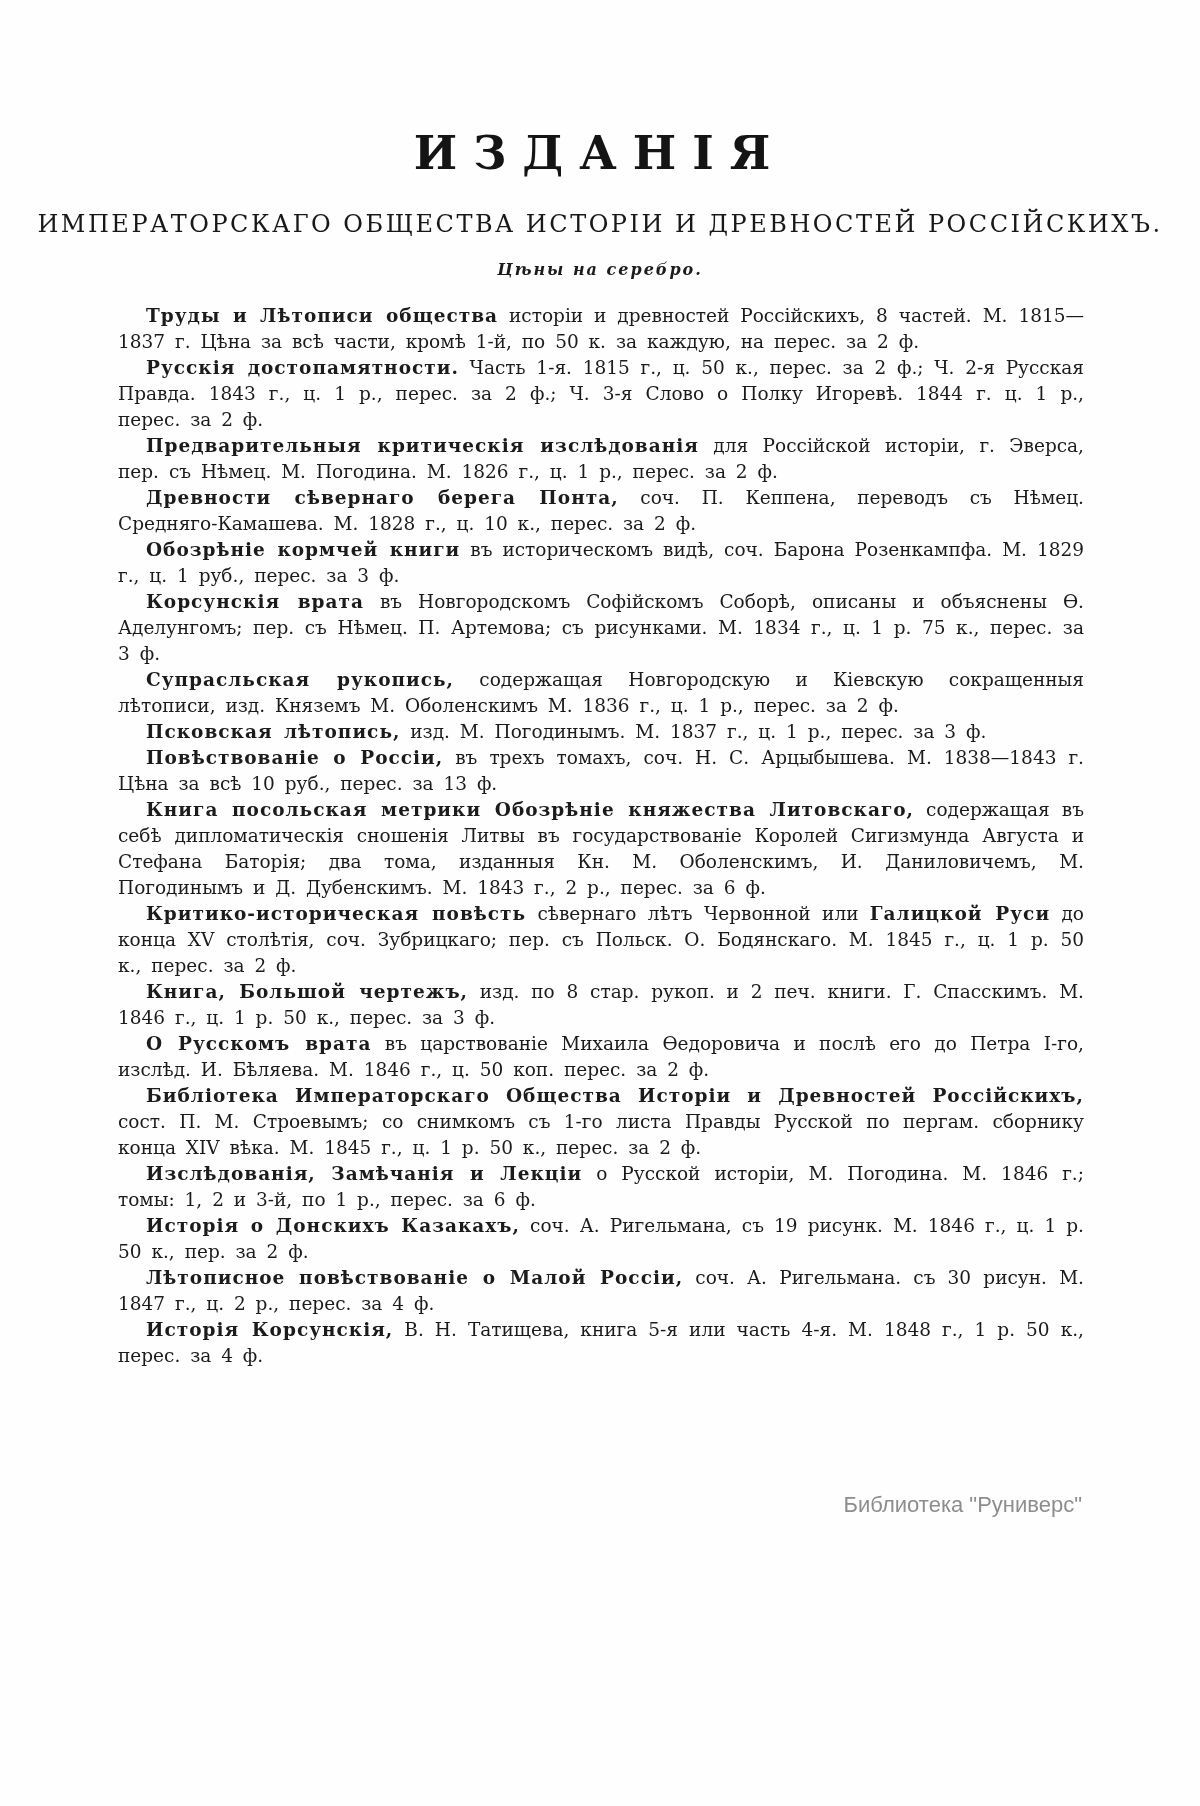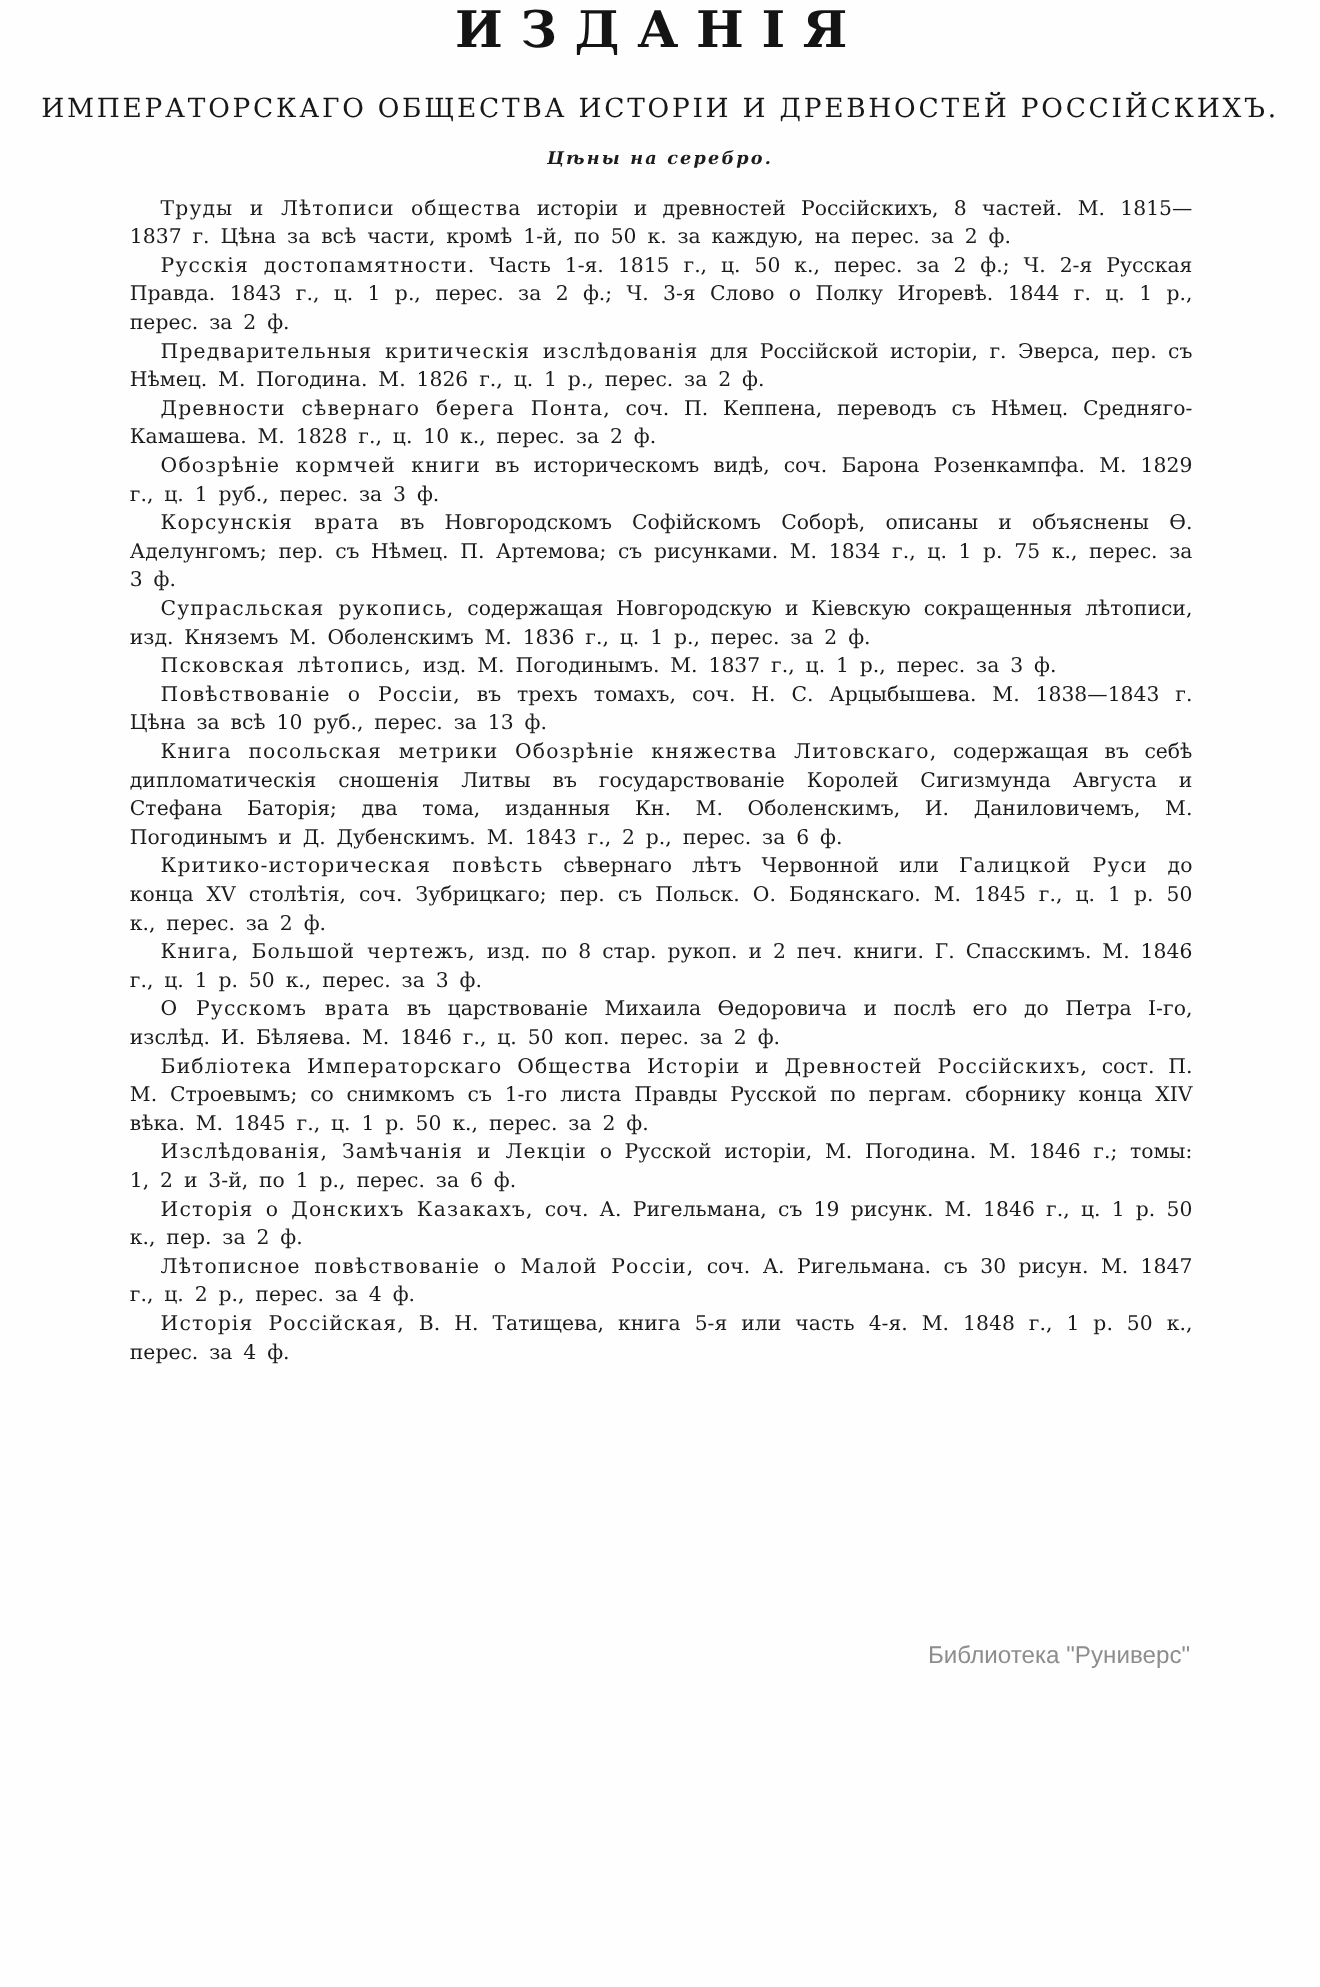--- a/index.html
+++ b/index.html
@@ -10,20 +10,21 @@
     background: #fefefe;
     overflow: hidden;
   }
   .page {
     position: relative;
     width: 1200px;
     height: 1806px;
     font-family: "DejaVu Serif", "Liberation Serif", serif;
     color: #191919;
     box-sizing: border-box;
+    padding-top: 126px;
   }
   h1.doc-title {
     margin: 0 0 30px 0;
     text-align: center;
     font-size: 46px;
     font-weight: bold;
     letter-spacing: 16px;
     color: #141414;
   }
   h2.doc-subtitle {
@@ -50,21 +51,21 @@
     font-size: 18.5px;
     line-height: 26px;
     word-spacing: 4px;
     color: #1b1b1b;
   }
   .entry {
     margin: 0;
     text-indent: 28px;
   }
   .entry .lead {
-    font-weight: normal;
+    font-weight: bold;
     letter-spacing: 1px;
   }
   .watermark {
     position: absolute;
     top: 1492px;
     right: 118px;
     font-family: "Liberation Sans", "DejaVu Sans", sans-serif;
     font-size: 22px;
     color: #8d8d8d;
   }
@@ -87,16 +88,16 @@
       <p class="entry"><span class="lead">Псковская лѣтопись,</span><span class="body-text"> изд. М. Погодинымъ. М. 1837 г., ц. 1 р., перес. за 3 ф.</span></p>
       <p class="entry"><span class="lead">Повѣствованіе о Россіи,</span><span class="body-text"> въ трехъ томахъ, соч. Н. С. Арцыбышева. М. 1838—1843 г. Цѣна за всѣ 10 руб., перес. за 13 ф.</span></p>
       <p class="entry"><span class="lead">Книга посольская метрики Обозрѣніе княжества Литовскаго,</span><span class="body-text"> содержащая въ себѣ дипломатическія сношенія Литвы въ государствованіе Королей Сигизмунда Августа и Стефана Баторія; два тома, изданныя Кн. М. Оболенскимъ, И. Даниловичемъ, М. Погодинымъ и Д. Дубенскимъ. М. 1843 г., 2 р., перес. за 6 ф.</span></p>
       <p class="entry"><span class="lead">Критико-историческая повѣсть</span><span class="body-text"> сѣвернаго лѣтъ Червонной или </span><span class="lead">Галицкой Руси</span><span class="body-text"> до конца XV столѣтія, соч. Зубрицкаго; пер. съ Польск. О. Бодянскаго. М. 1845 г., ц. 1 р. 50 к., перес. за 2 ф.</span></p>
       <p class="entry"><span class="lead">Книга, Большой чертежъ,</span><span class="body-text"> изд. по 8 стар. рукоп. и 2 печ. книги. Г. Спасскимъ. М. 1846 г., ц. 1 р. 50 к., перес. за 3 ф.</span></p>
       <p class="entry"><span class="lead">О Русскомъ врата</span><span class="body-text"> въ царствованіе Михаила Ѳедоровича и послѣ его до Петра I-го, изслѣд. И. Бѣляева. М. 1846 г., ц. 50 коп. перес. за 2 ф.</span></p>
       <p class="entry"><span class="lead">Библіотека Императорскаго Общества Исторіи и Древностей Россійскихъ,</span><span class="body-text"> сост. П. М. Строевымъ; со снимкомъ съ 1-го листа Правды Русской по пергам. сборнику конца XIV вѣка. М. 1845 г., ц. 1 р. 50 к., перес. за 2 ф.</span></p>
       <p class="entry"><span class="lead">Изслѣдованія, Замѣчанія и Лекціи</span><span class="body-text"> о Русской исторіи, М. Погодина. М. 1846 г.; томы: 1, 2 и 3-й, по 1 р., перес. за 6 ф.</span></p>
       <p class="entry"><span class="lead">Исторія о Донскихъ Казакахъ,</span><span class="body-text"> соч. А. Ригельмана, съ 19 рисунк. М. 1846 г., ц. 1 р. 50 к., пер. за 2 ф.</span></p>
       <p class="entry"><span class="lead">Лѣтописное повѣствованіе о Малой Россіи,</span><span class="body-text"> соч. А. Ригельмана. съ 30 рисун. М. 1847 г., ц. 2 р., перес. за 4 ф.</span></p>
-      <p class="entry"><span class="lead">Исторія Россійская,</span><span class="body-text"> В. Н. Татищева, книга 5-я или часть 4-я. М. 1848 г., 1 р. 50 к., перес. за 4 ф.</span></p>
+      <p class="entry"><span class="lead">Исторія Корсунскія,</span><span class="body-text"> В. Н. Татищева, книга 5-я или часть 4-я. М. 1848 г., 1 р. 50 к., перес. за 4 ф.</span></p>
     </div>
   <div class="watermark">Библиотека "Руниверс"</div>
 </div>
 
 </body></html>

